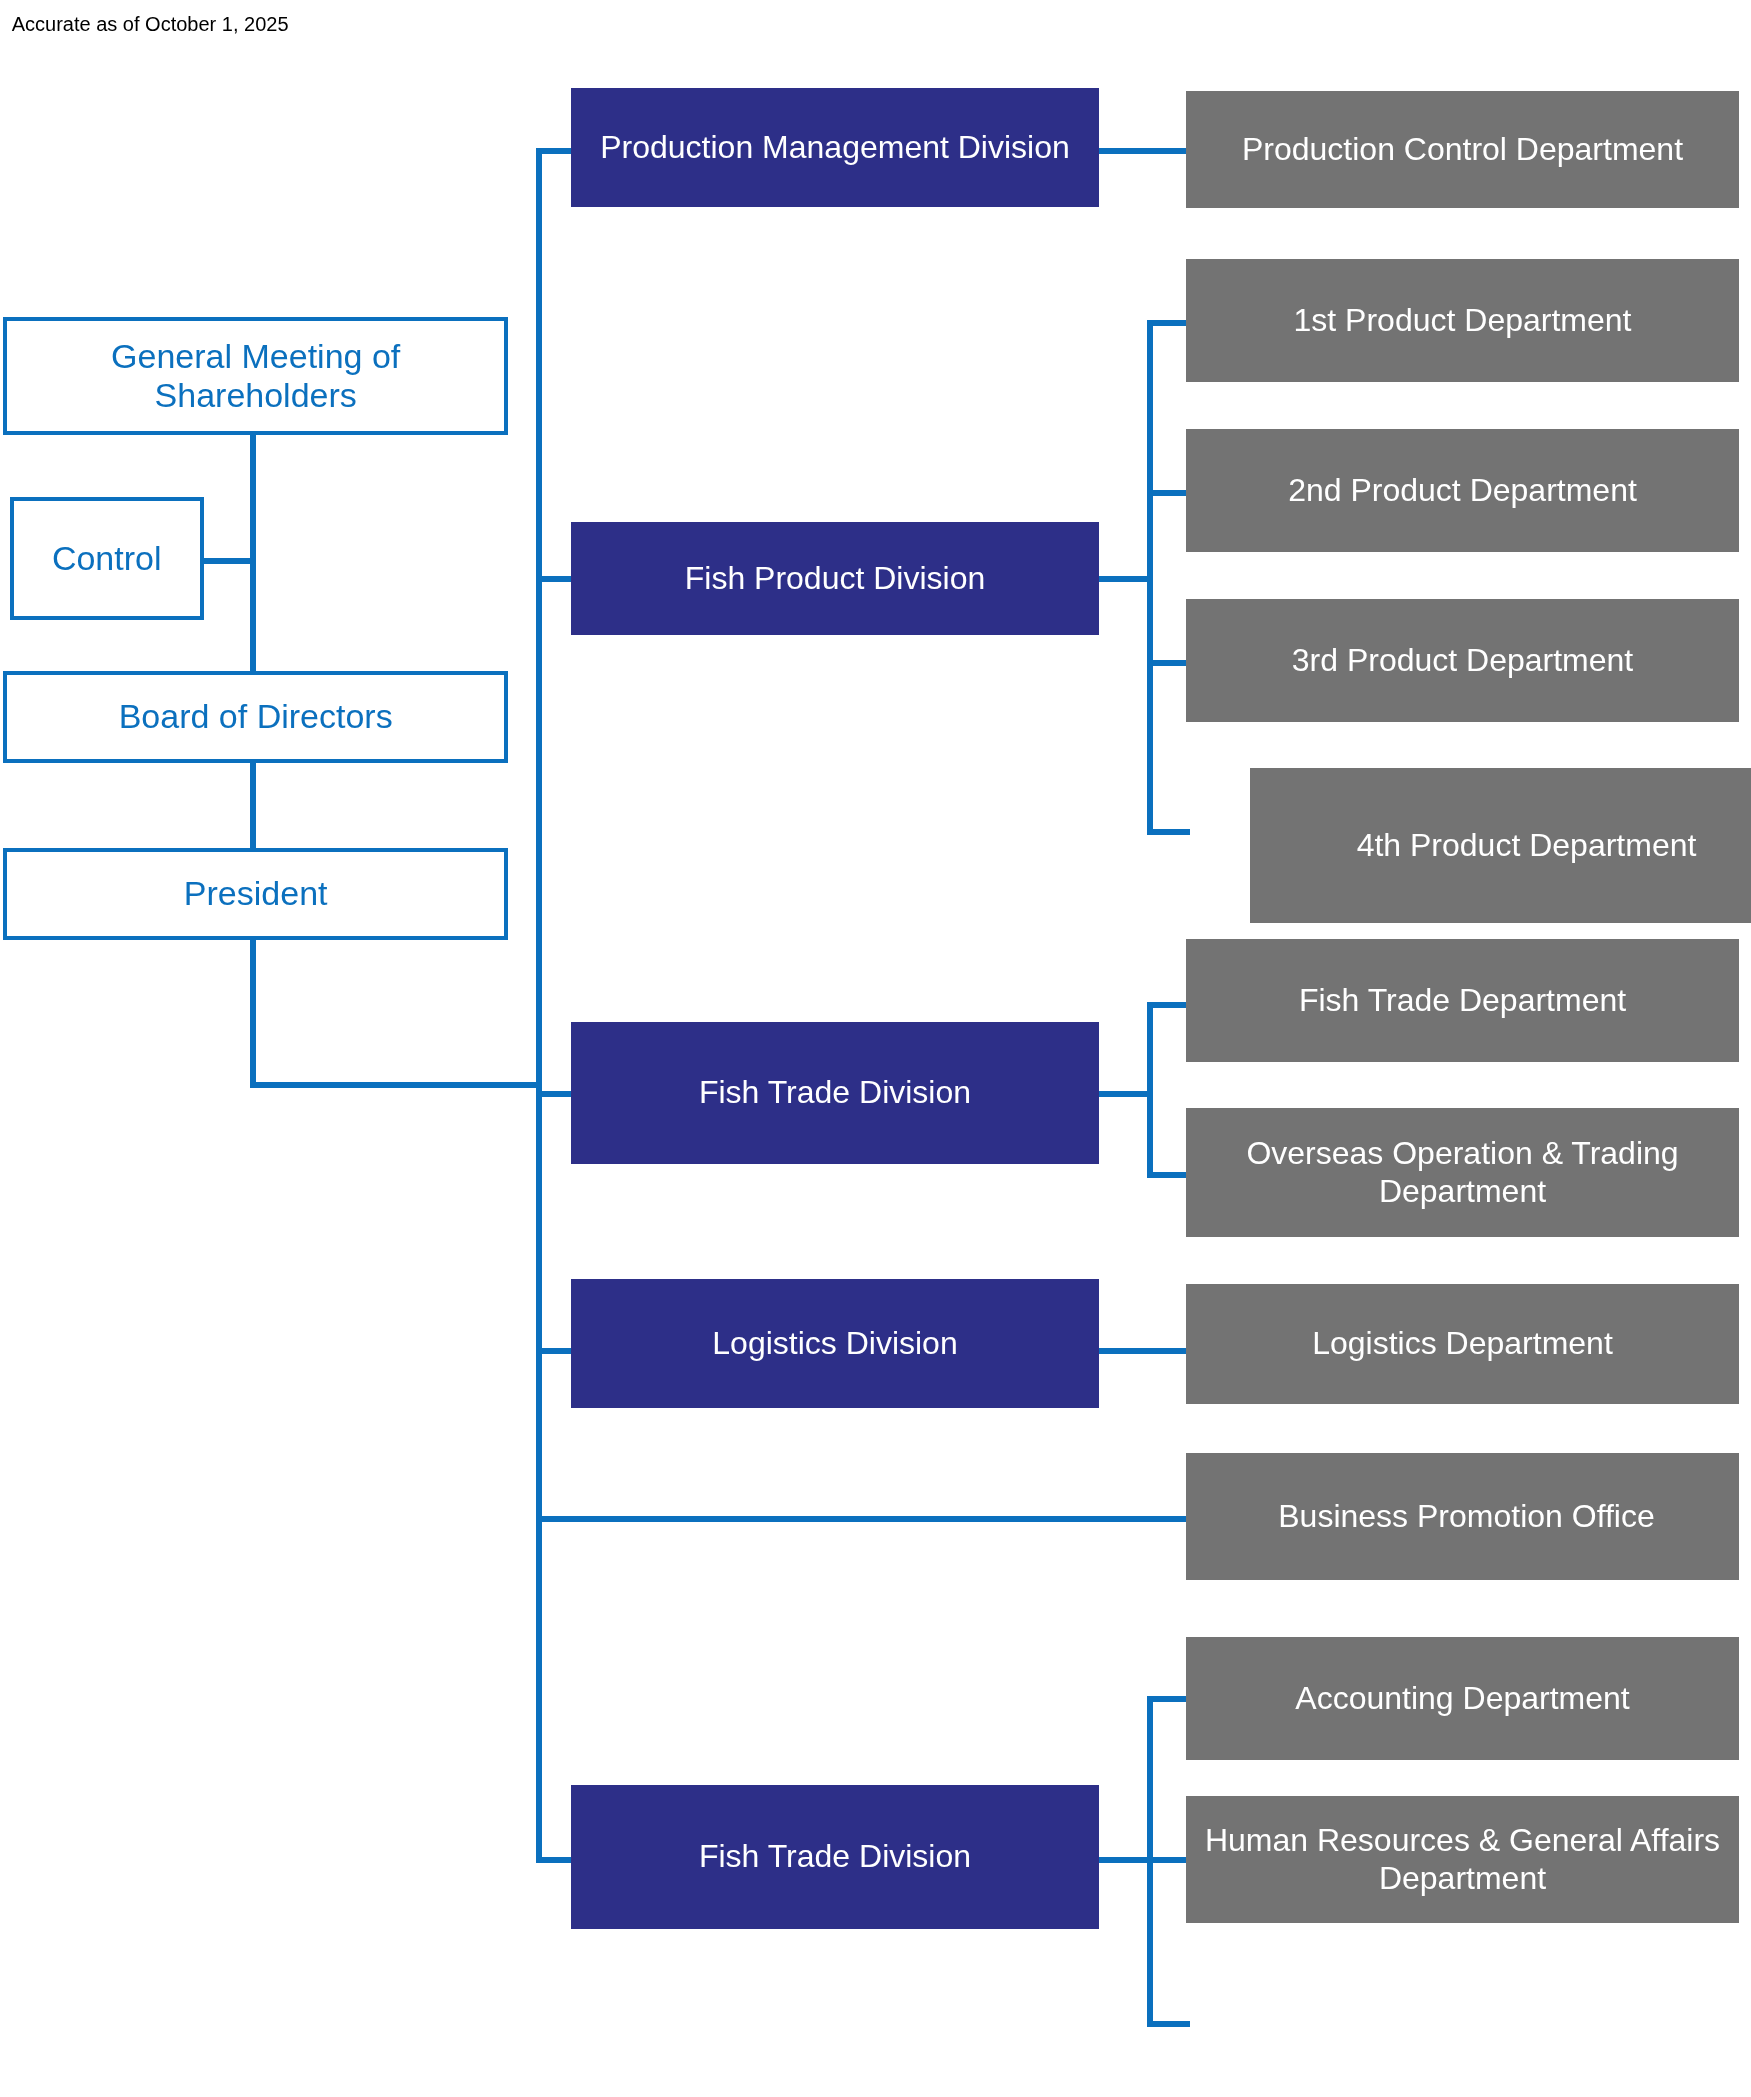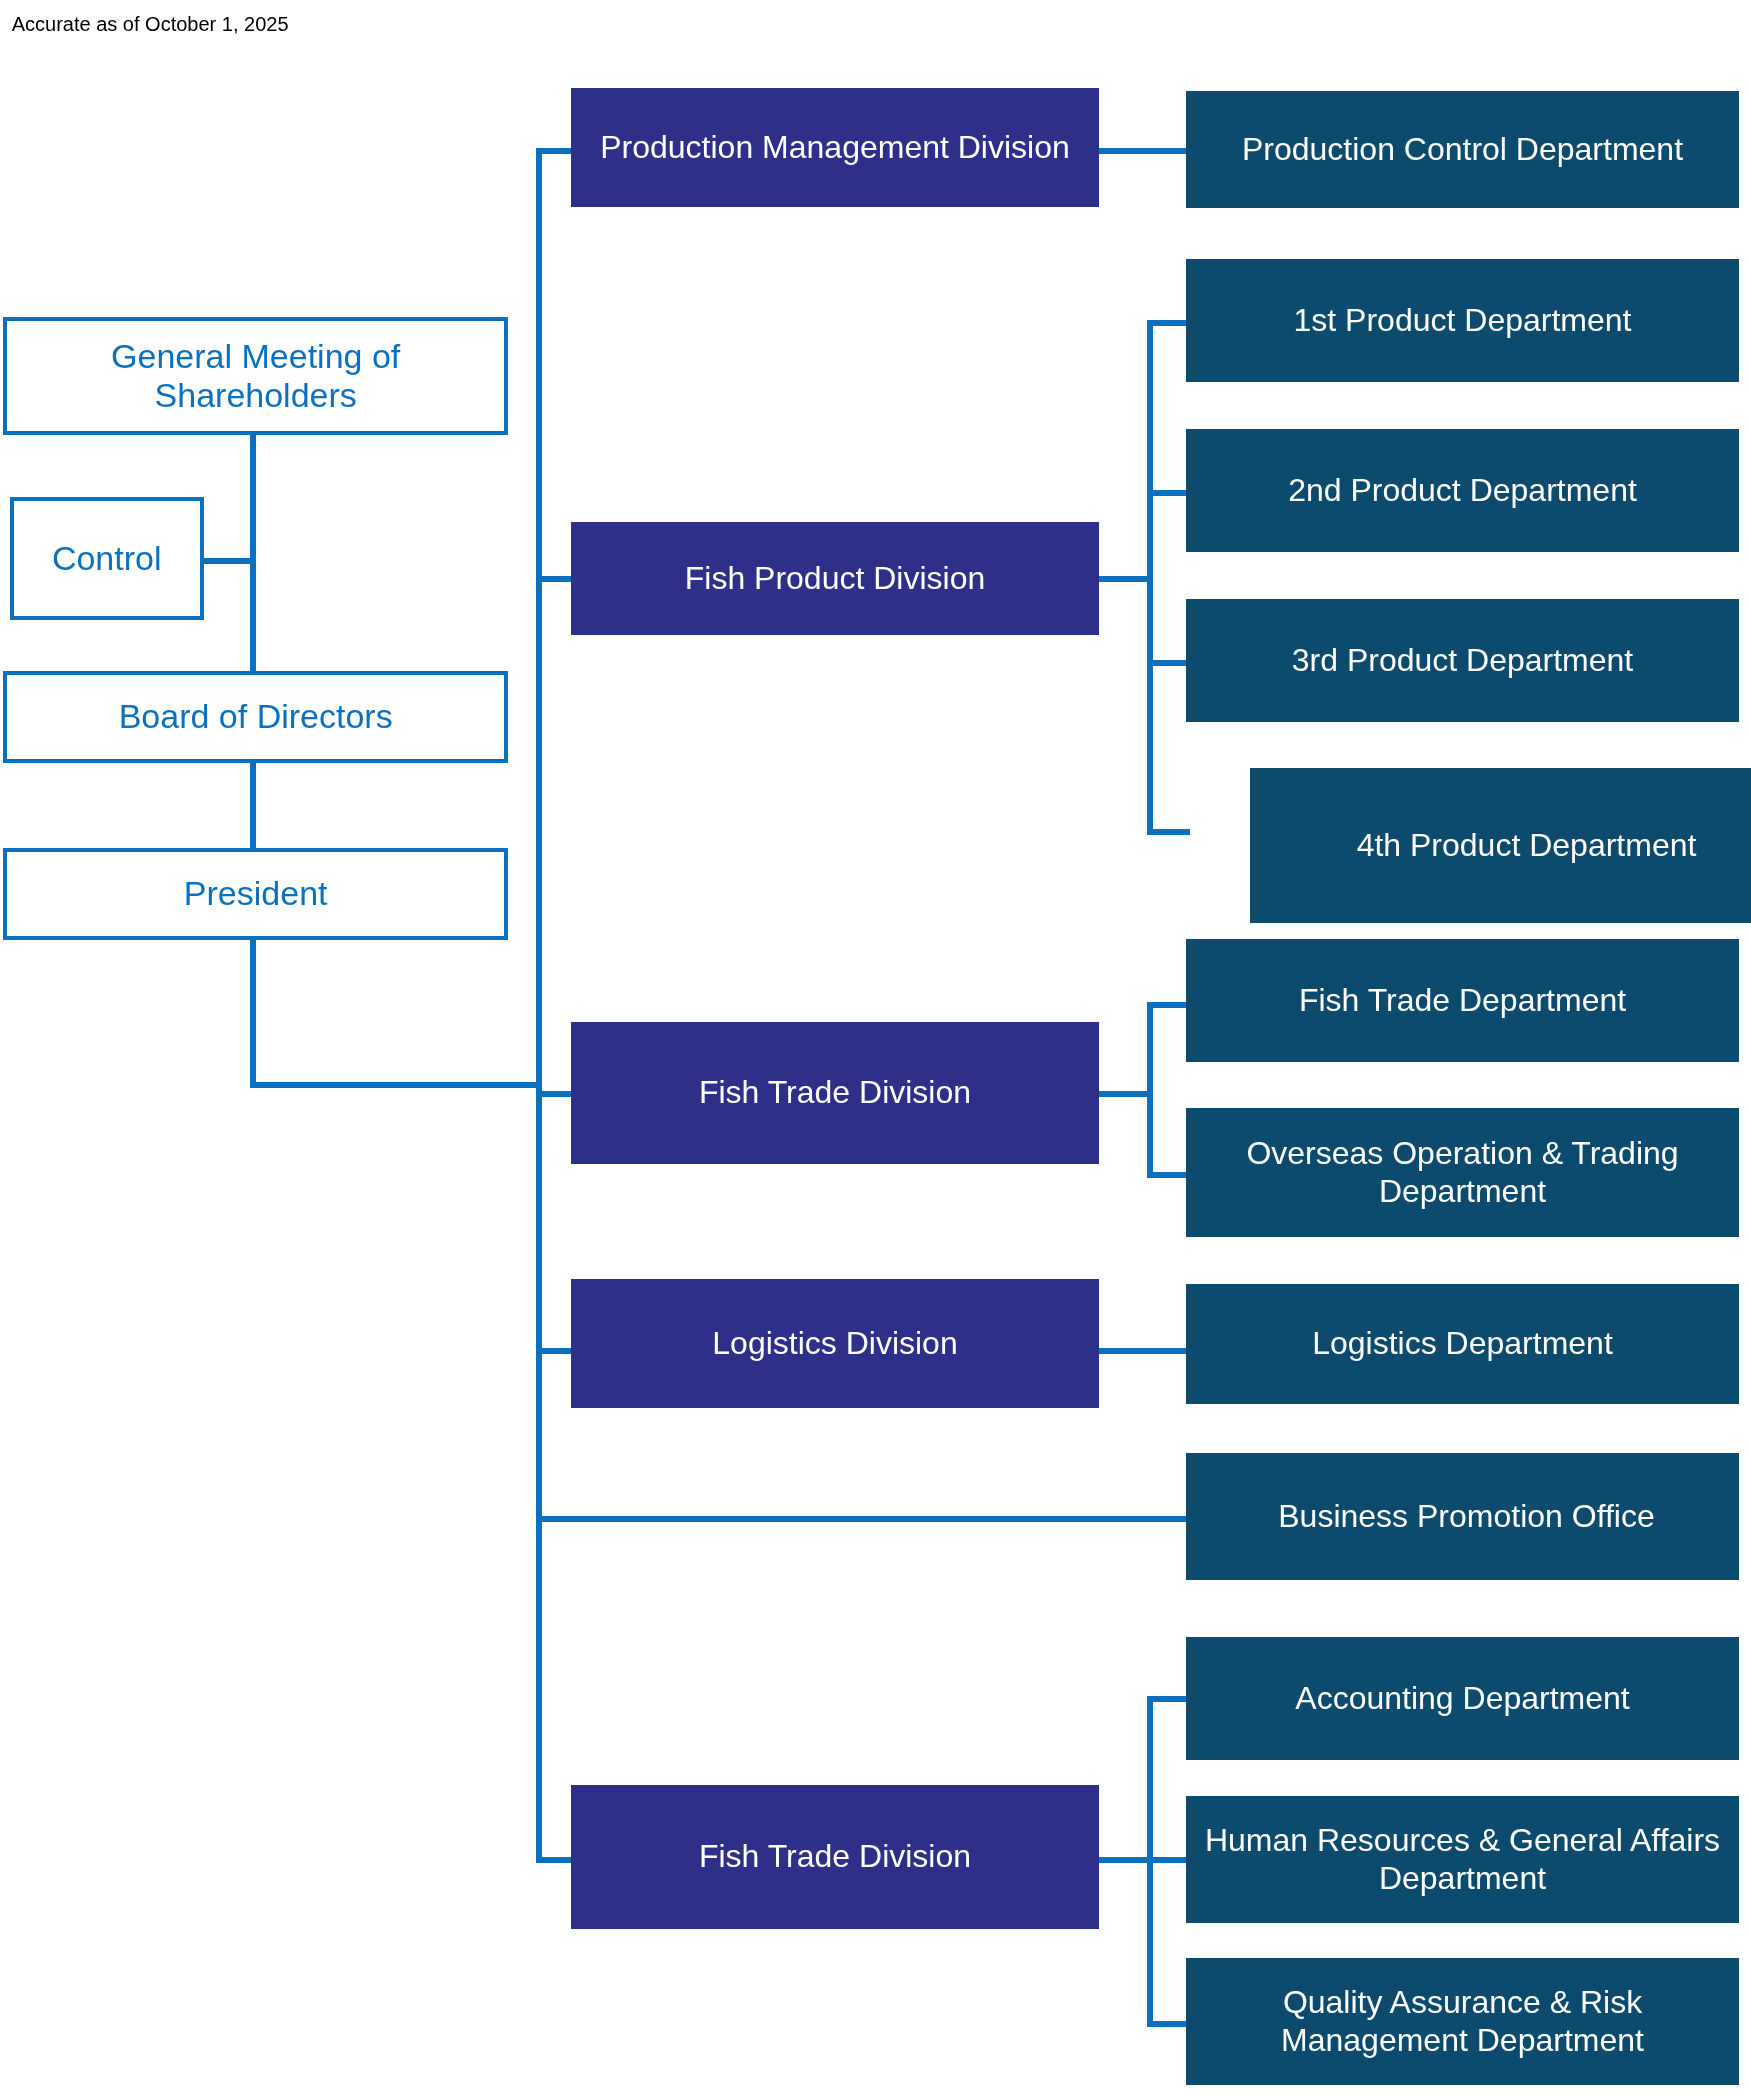--- a/index.html
+++ b/index.html
@@ -42,21 +42,21 @@
     font-size: 34px;
   }
   
   .box.division {
     background: #2D2F88;
     color: #ffffff;
     font-size: 32px;
   }
   
   .box.department {
-    background: #0c4a6e;
+    background: #737373;
     color: #ffffff;
     font-size: 32px;
   }
   .box .txt { display: block; padding: 0 9px; }
 
   
   .ln {
     position: absolute;
     background: #0B70BE;
   }
@@ -187,18 +187,15 @@
   </div>
 
   <div class="box department" style="left:1186px; top:1637px; width:553px; height:123px;">
     <span class="txt">Accounting Department</span>
   </div>
 
   <div class="box department" style="left:1186px; top:1796px; width:553px; height:127px;">
     <span class="txt">Human Resources &amp; General Affairs Department</span>
   </div>
 
-  <div class="box department" style="left:1186px; top:1958px; width:553px; height:127px;">
-    <span class="txt">Quality Assurance &amp; Risk Management Department</span>
-  </div>
 
 </div>
 
 
 </body></html>

